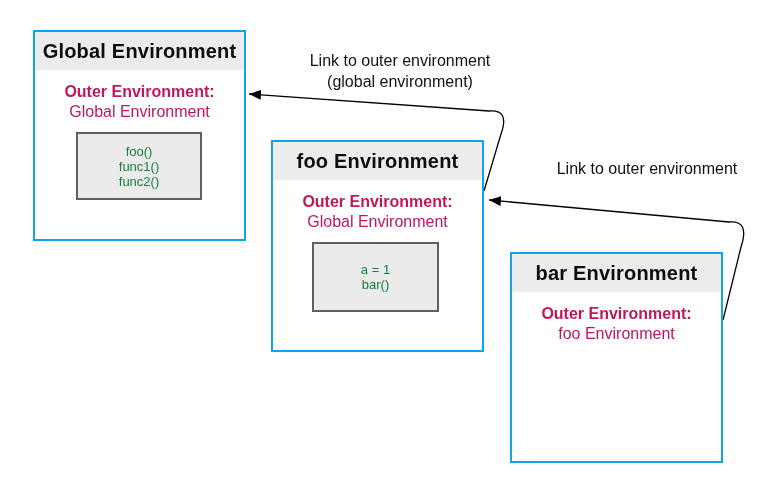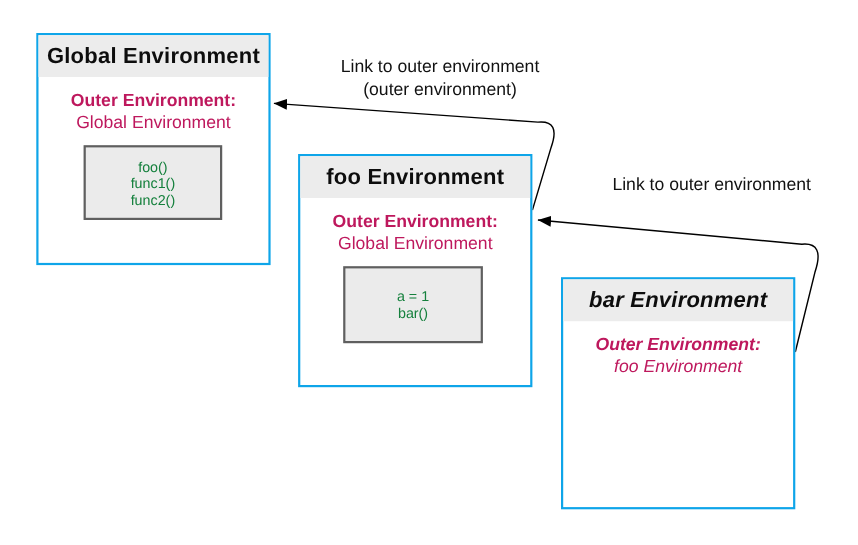--- a/index.html
+++ b/index.html
@@ -23,21 +23,21 @@
     pointer-events: none;
   }
   .env-box {
     position: absolute;
     box-sizing: border-box;
     border: 2px solid #0ea5e9;
     background: #ffffff;
   }
   #box-global { left: 33px;  top: 30px;  width: 213px; height: 211px; }
   #box-foo    { left: 271px; top: 140px; width: 213px; height: 212px; }
-  #box-bar    { left: 510px; top: 252px; width: 213px; height: 211px; font-style: italic; }
+  #box-bar    { left: 510px; top: 252px; width: 213px; height: 211px; }
   .env-header {
     height: 38px;
     background: #ececec;
     display: flex;
     align-items: center;
     justify-content: center;
     font-size: 20px;
     font-weight: bold;
     color: #0d0d0d;
     letter-spacing: 0.2px;
@@ -87,21 +87,21 @@
       <marker id="arrowhead" viewBox="0 0 12 10" refX="12" refY="5" markerUnits="userSpaceOnUse" markerWidth="12" markerHeight="10" orient="auto">
         <path d="M 0 0 L 12 5 L 0 10 z" fill="#000000"></path>
       </marker>
     </defs>
     <path d="M 484 191 L 501 134 Q 510 109 489 111 L 249 94" fill="none" stroke="#000000" stroke-width="1.3" stroke-linejoin="round" marker-end="url(#arrowhead)"></path>
     <path d="M 723 320 L 741 247 Q 750 220 729 222 L 489 200" fill="none" stroke="#000000" stroke-width="1.3" stroke-linejoin="round" marker-end="url(#arrowhead)"></path>
   </svg>
 
   <div class="link-label" id="link-label-global">
     <div>Link to outer environment</div>
-    <div>(outer environment)</div>
+    <div>(global environment)</div>
   </div>
 
   <div class="link-label" id="link-label-foo">
     <div>Link to outer environment</div>
   </div>
 
   <div class="env-box" id="box-global">
     <div class="env-header">Global Environment</div>
     <div class="env-outer">
       <div class="outer-label">Outer Environment:</div>

